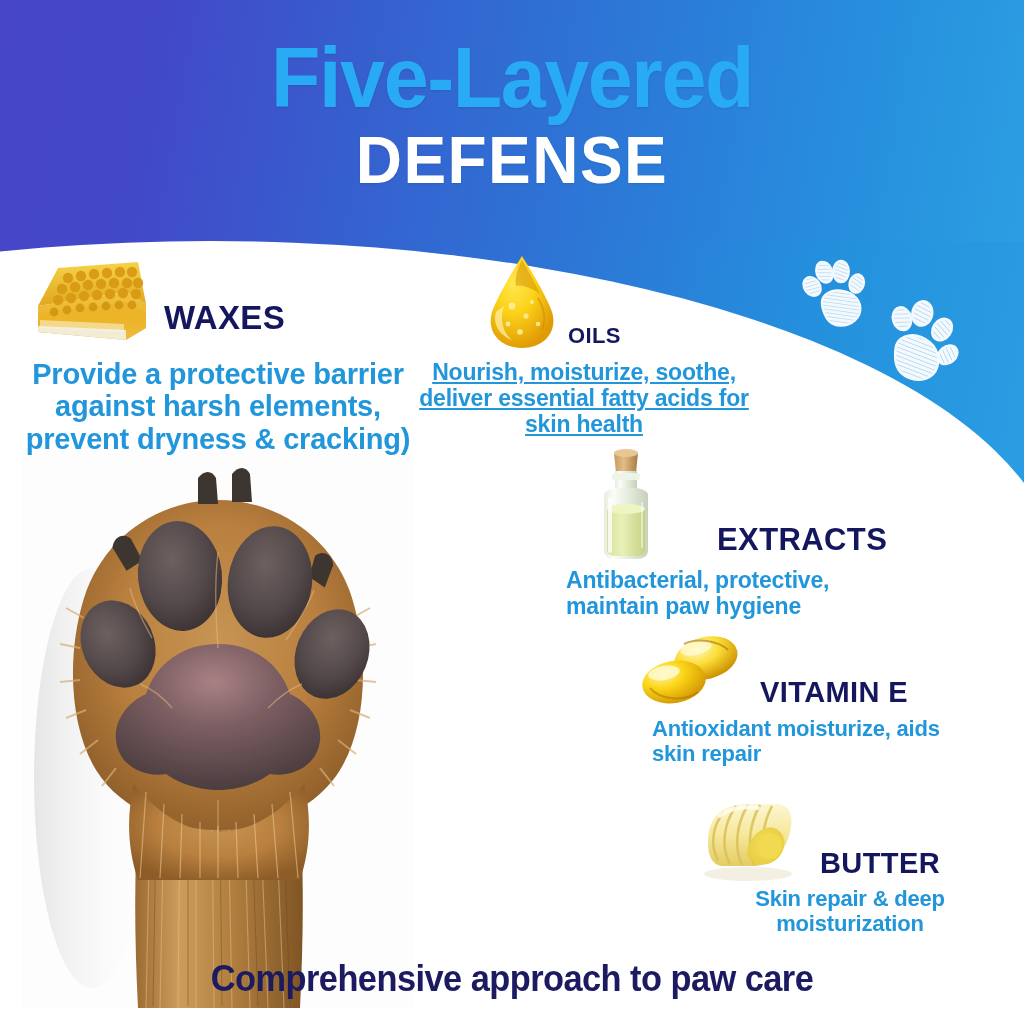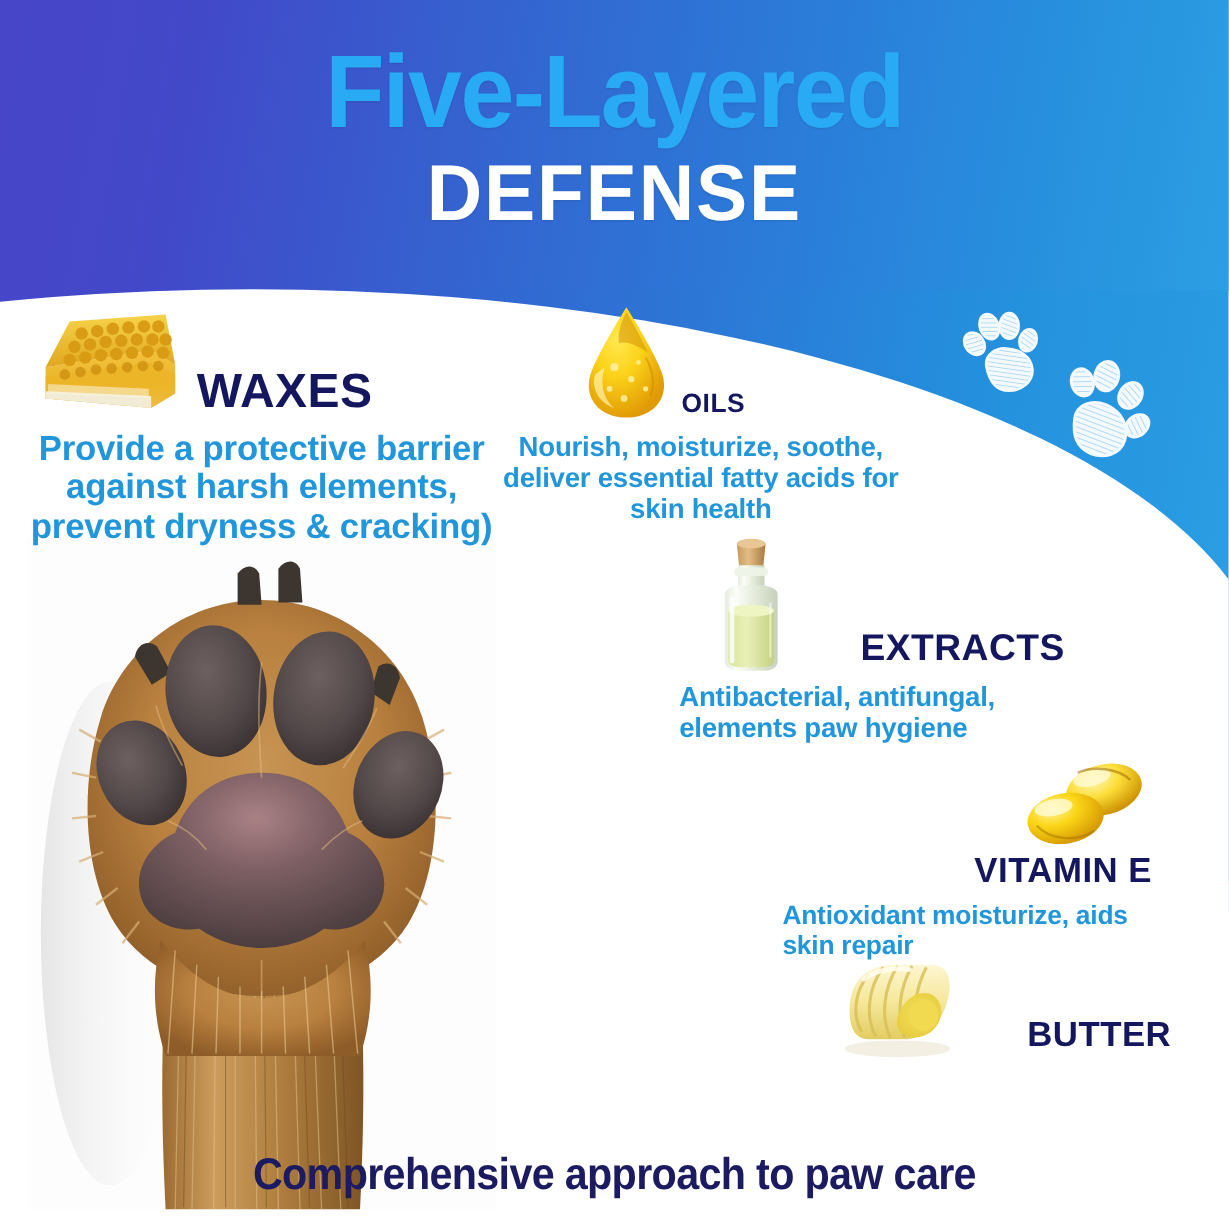--- a/index.html
+++ b/index.html
@@ -87,44 +87,44 @@
     font-family:"Liberation Sans", sans-serif;
     font-weight:bold;
     color:#2196da;
     line-height:1.12;
     letter-spacing:-0.2px;
   }
 
   
   #blk-waxes { left:22px; top:252px; width:400px; }
   #blk-waxes .head-row { margin-left:6px; }
-  #blk-waxes .kicker { font-size:40px; margin-left:10px; margin-bottom:6px; }
+  #blk-waxes .kicker { font-size:33px; margin-left:10px; margin-bottom:18px; }
   #blk-waxes .desc { font-size:29px; text-align:center; margin-top:6px; width:392px; }
 
   
   #blk-oils { left:404px; top:250px; width:370px; }
   #blk-oils .head-row { margin-left:78px; }
   #blk-oils .kicker { font-size:22px; margin-left:6px; margin-bottom:7px; }
-  #blk-oils .desc { font-size:23px; text-align:center; margin-top:6px; width:360px; }
+  #blk-oils .desc { font-size:23px; text-align:center; margin-top:6px; width:360px;text-decoration:underline; }
 
   
   #blk-extracts { left:566px; top:447px; width:330px; }
   #blk-extracts .head-row { margin-left:22px;gap:41px; }
   #blk-extracts .kicker { font-size:31px; margin-left:12px; margin-bottom:8px; }
   #blk-extracts .desc { font-size:23px; text-align:left; margin-top:5px; }
 
   
   #blk-vitamin { left:630px; top:632px; width:330px; }
-  #blk-vitamin .head-row { margin-left:10px;flex-direction:column; }
+  #blk-vitamin .head-row { margin-left:10px; }
   #blk-vitamin .kicker { font-size:29px; margin-left:14px; margin-bottom:5px; }
   #blk-vitamin .desc { font-size:22px; text-align:left; margin-top:5px; margin-left:22px; }
 
   
   #blk-butter { left:678px; top:798px; width:320px; }
-  #blk-butter .head-row { margin-left:12px;gap:36px; }
+  #blk-butter .head-row { margin-left:12px; }
   #blk-butter .kicker { font-size:29px; margin-left:18px; margin-bottom:4px; }
   #blk-butter .desc { font-size:22px; text-align:center; margin-top:5px; width:300px; margin-left:22px; }
 
   
   #dog-paw {
     position:absolute; left:22px; top:448px;
     width:392px; height:560px; z-index:5;
   }
 
   
@@ -424,21 +424,21 @@
         <path d="M16 48 C16 44 22 42 27 41 L49 41 C54 42 60 44 60 48 L60 104 C60 109 55 112 48 112 L28 112 C21 112 16 109 16 104 Z" fill="url(#glassG)"></path>
 
         <path d="M19 62 L57 62 L57 103 C57 107 53 109 47 109 L29 109 C23 109 19 107 19 103 Z" fill="url(#liqG)"></path>
         <ellipse cx="38" cy="62" rx="19" ry="5" fill="#eef5c2"></ellipse>
 
         <path d="M22 52 L22 104" stroke="#ffffff" stroke-width="4" opacity="0.8" stroke-linecap="round"></path>
         <path d="M54 56 L54 100" stroke="#ffffff" stroke-width="2" opacity="0.5" stroke-linecap="round"></path>
       </svg>
       <div class="kicker">EXTRACTS</div>
     </div>
-    <div class="desc">Antibacterial, antifungal, elements paw hygiene</div>
+    <div class="desc">Antibacterial, protective, maintain paw hygiene</div>
   </div>
 
   <div class="block" id="blk-vitamin">
     <div class="head-row">
       <svg class="ico" width="106" height="80" viewBox="0 0 106 80">
         <defs>
           <radialGradient id="gelA" cx="35%" cy="28%" r="72%">
             <stop offset="0%" stop-color="#fff3a0"></stop>
             <stop offset="45%" stop-color="#fbd617"></stop>
             <stop offset="100%" stop-color="#d79b04"></stop>
@@ -487,17 +487,18 @@
           <path d="M76 65 C70 50 72 27 82 8"></path>
         </g>
 
         <path d="M84 30 C96 34 98 50 88 60 C78 70 62 68 58 58 C54 48 68 26 84 30 Z" fill="url(#butInner)"></path>
         <ellipse cx="80" cy="48" rx="12" ry="13" fill="#f2da50"></ellipse>
 
         <path d="M30 18 C40 10 56 8 68 10" stroke="#fffdf0" stroke-width="4" fill="none" opacity="0.85" stroke-linecap="round"></path>
       </svg>
       <div class="kicker">BUTTER</div>
     </div>
+    <div class="desc">Skin repair &amp; deep moisturization</div>
   </div>
 
   <div id="footer-caption">Comprehensive approach to paw care</div>
 
 </div>
 
 </body></html>

